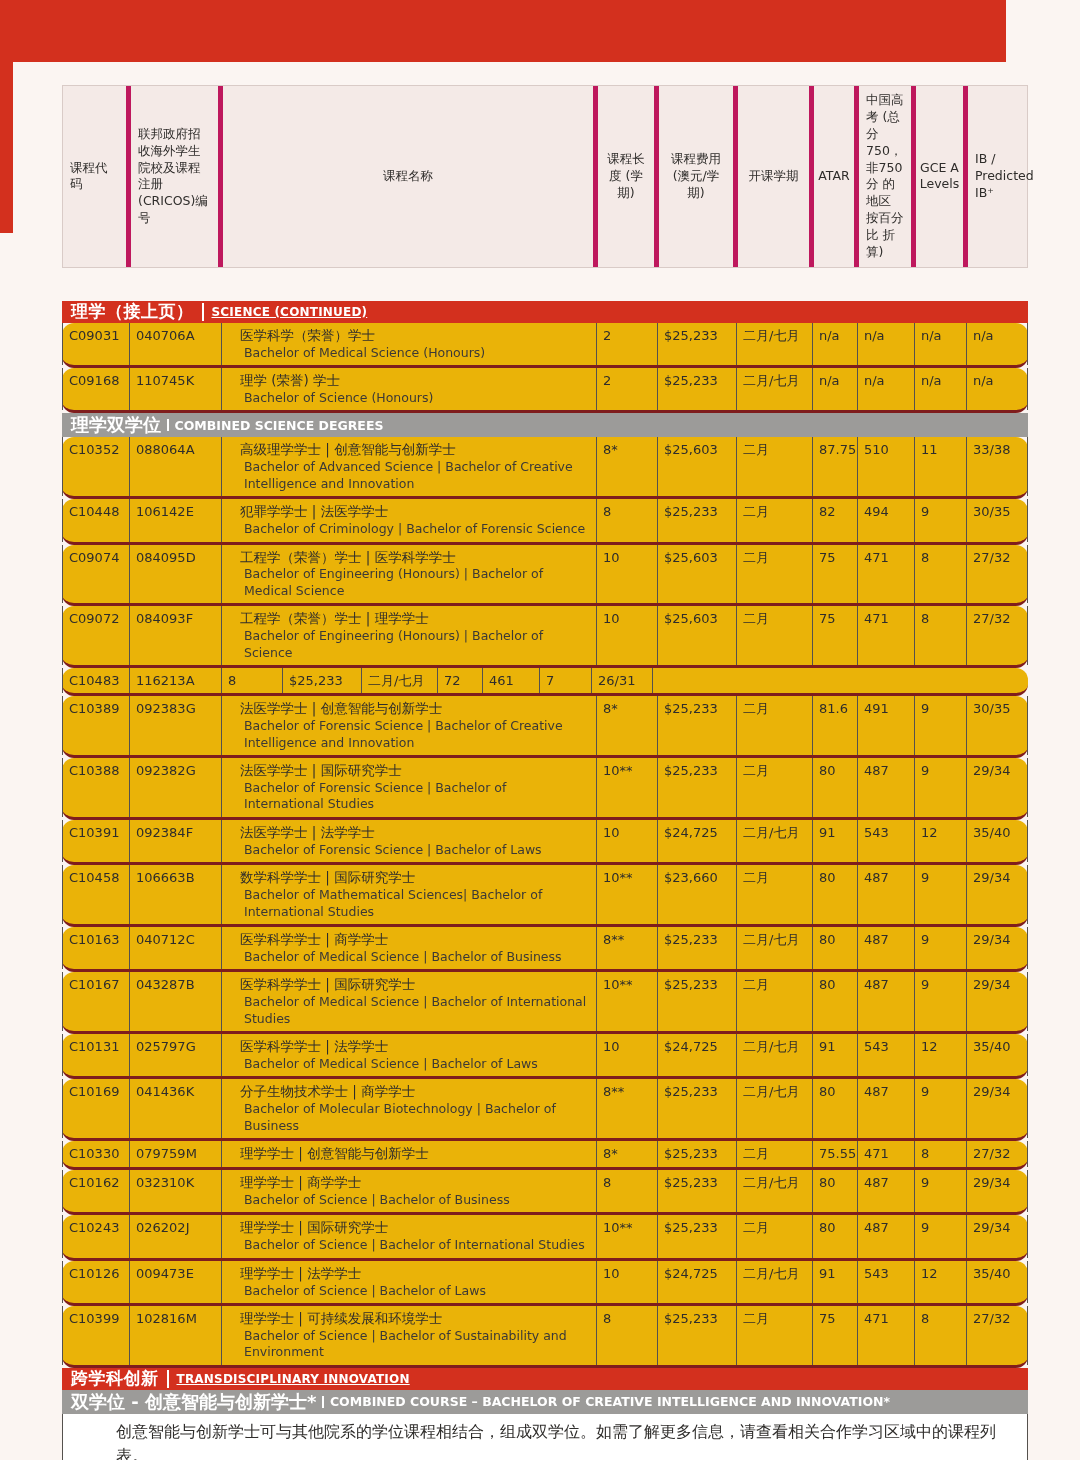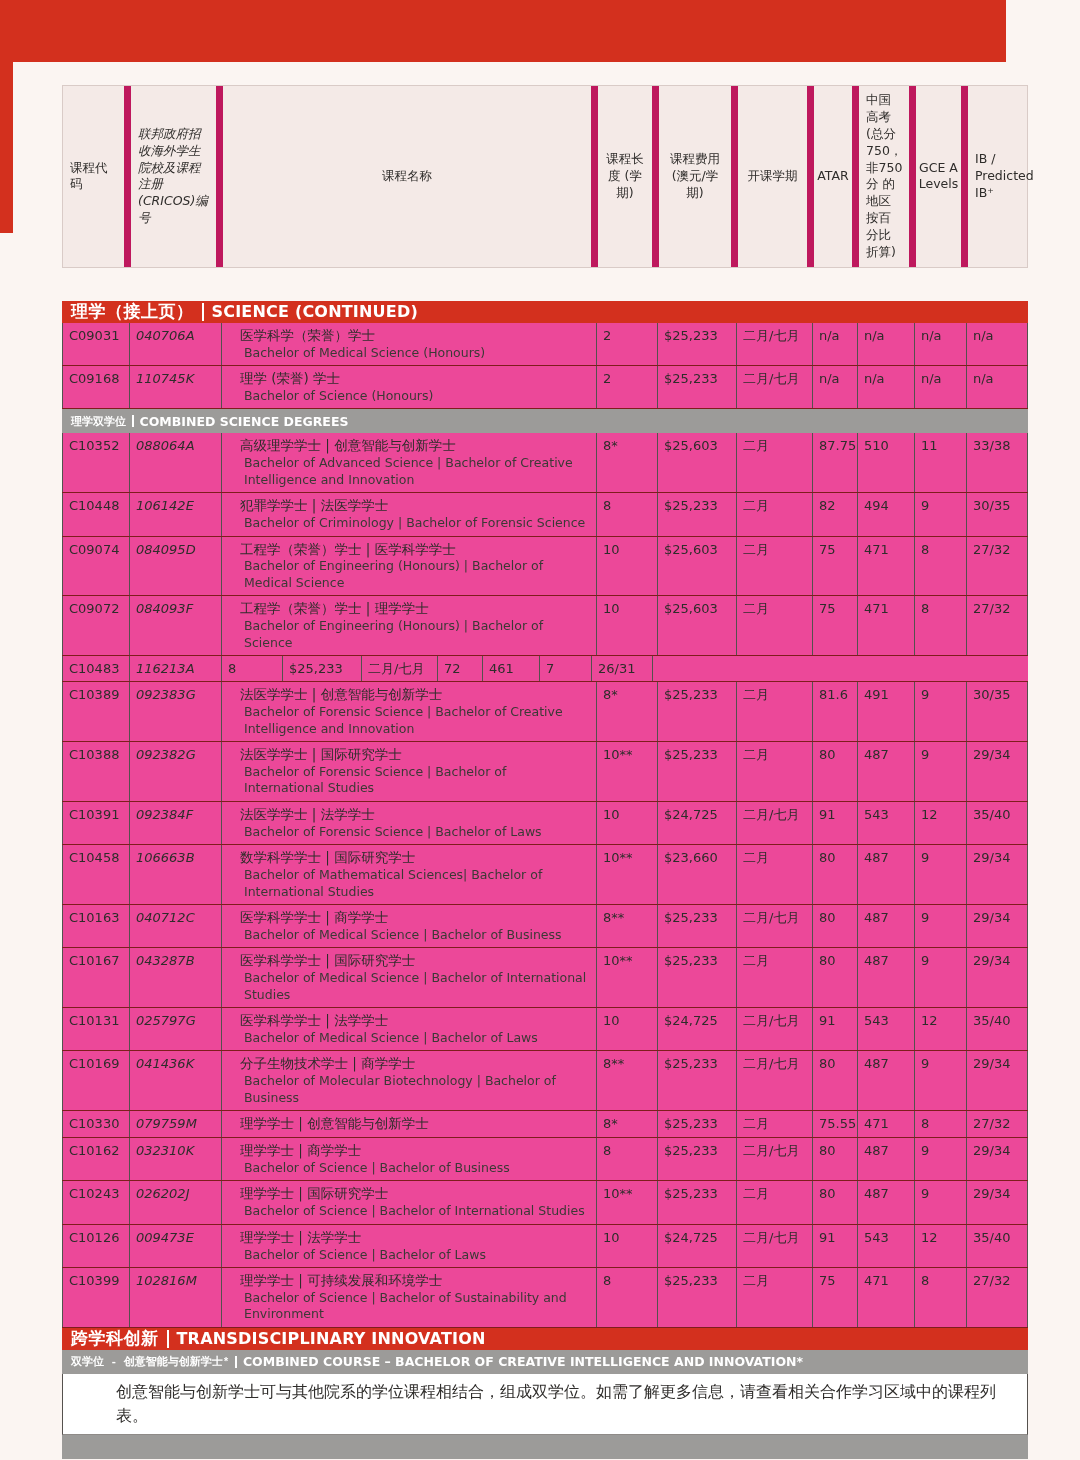--- a/index.html
+++ b/index.html
@@ -9,54 +9,54 @@
     position:relative; width:1080px; height:1460px; overflow:hidden;
     background:#fbf5f2; margin:0 auto;
   }
   .top-banner { position:absolute; left:0; top:0; width:1006px; height:62px; background:#d3301e; }
   .left-strip { position:absolute; left:0; top:0; width:13px; height:233px; background:#d3301e; }
 
   #course-table { position:absolute; left:62px; top:85px; width:966px; }
 
   
   .c-code   { width:68px; }
-  .c-cricos { width:92px;font-style:italic; }
+  .c-cricos { width:92px; }
   .c-name   { width:375px; }
   .c-length { width:61px; }
   .c-fee    { width:79px; }
   .c-intake { width:76px; }
   .c-atar   { width:45px; }
   .c-gaokao { width:57px; }
   .c-gce    { width:52px; }
   .c-ib     { width:61px; }
 
   
   .thead { display:flex; background:#f4eae7; border:1px solid #d9cbc7; min-height:120px; }
   .thead .hcell {
     flex:none; display:flex; align-items:center; padding:6px 7px;
     font-size:12.5px; line-height:1.35; color:#2f2d2b;
-    border-right:7px solid #be185d;
+    border-right:5px solid #be185d;
   }
   .thead .hcell:last-child { border-right:none; }
   .hc-center { justify-content:center; text-align:center; }
 
   
   #tbody { margin-top:33px; }
 
   .bar { display:flex; align-items:center; padding-left:9px; color:#ffffff; }
   .bar-red { background:#d3301e; height:22px; }
   .bar-red .bar-zh { font-size:17px; font-weight:bold; letter-spacing:0.5px; }
-  .bar-red .bar-en { font-size:16px; font-weight:bold; letter-spacing:0.2px; }
+  .bar-red .bar-en { font-size:12px; font-weight:bold; letter-spacing:0.2px;text-decoration:underline; }
   .bar-red .bar-sep { width:2px; height:18px; background:#ffffff; margin:0 8px; }
   .bar-gray { background:#9c9b99; height:24px; }
-  .bar-gray .bar-zh { font-size:11px; font-weight:bold;font-family:Liberation Mono, monospace; }
+  .bar-gray .bar-zh { font-size:18px; font-weight:bold; }
   .bar-gray .bar-en { font-size:12.5px; font-weight:bold; }
   .bar-gray .bar-sep { width:1.5px; height:12px; background:#ffffff; margin:0 6px; }
 
-  .trow { display:flex; background:#ec4899; border-bottom:1px solid #7f1d1d; }
+  .trow { display:flex; background:#eab308; border-bottom:3px solid #7f1d1d;border-radius:12px; }
   .trow .tcell {
     flex:none; padding:4px 6px; font-size:13px; line-height:1.32; color:#2f2d2b;
     border-right:1px solid #55514e;
   }
   .trow .tcell:first-child { border-left:1px solid #55514e; }
   .name-zh { font-size:13.5px; color:#2f2d2b;padding-left:12px; }
   .name-en { font-size:12.5px; color:#3c3936;margin-left:16px; }
 
   .note {
     background:#ffffff; border-left:1px solid #55514e; border-right:1px solid #55514e;

